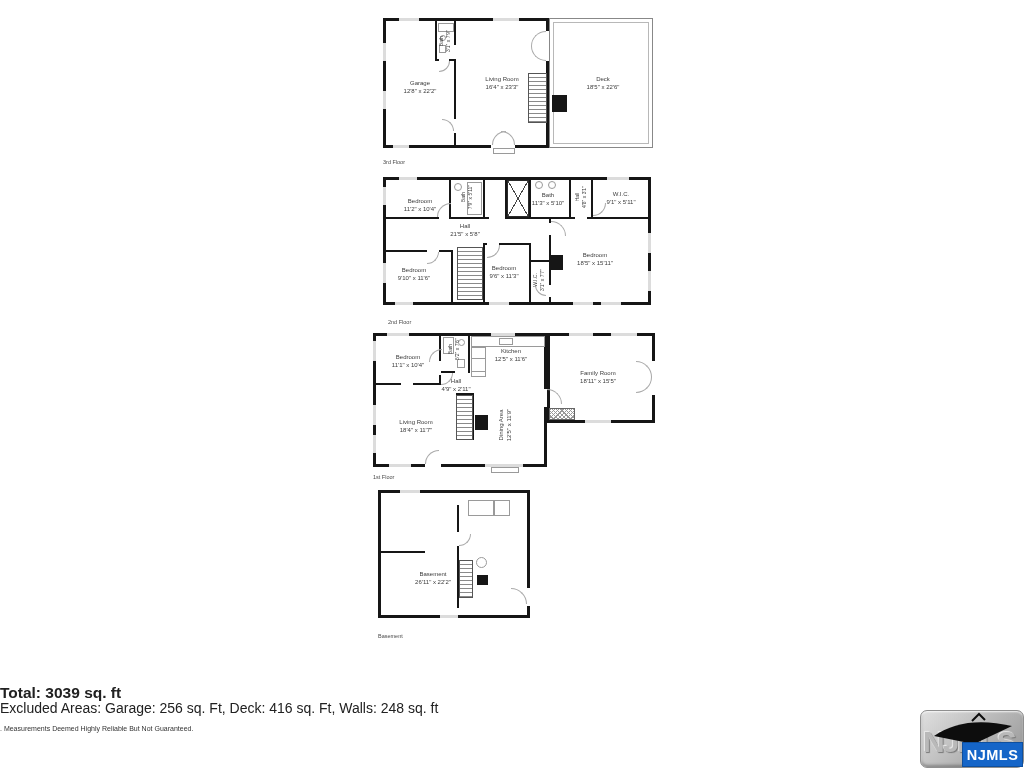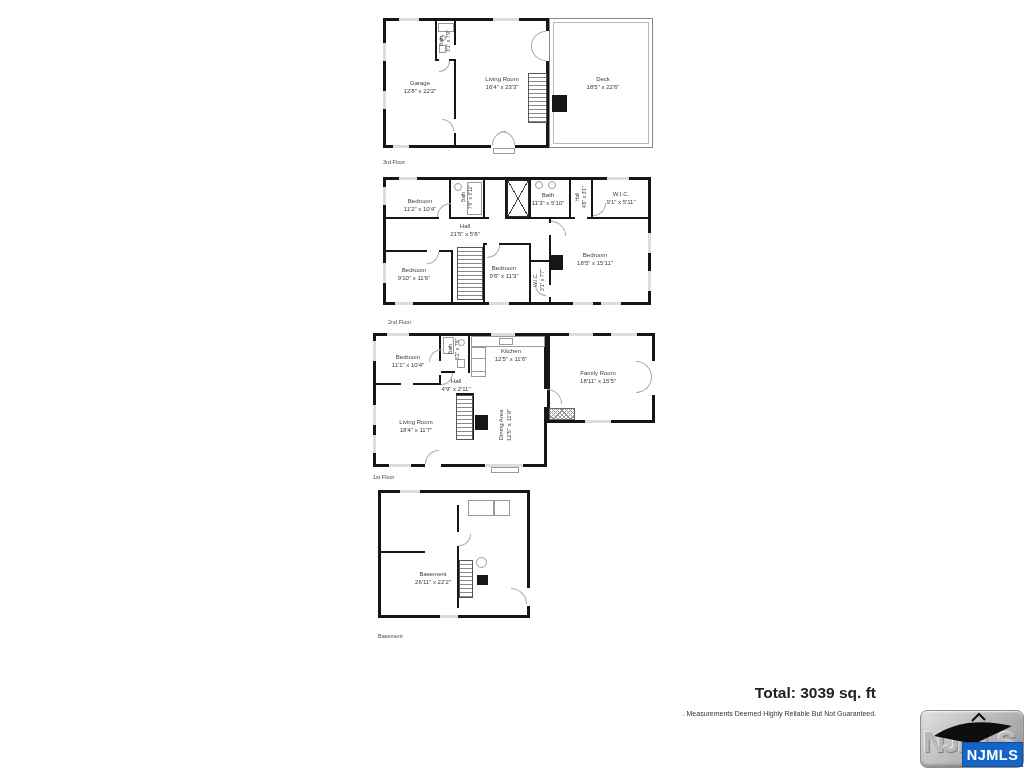--- a/index.html
+++ b/index.html
@@ -24,21 +24,21 @@
   .step{position:absolute;box-sizing:border-box;border:1px solid #9a9a9a;background:#fff;}
   .xbox{position:absolute;box-sizing:border-box;border:1px solid #2a2a2a;background:
     linear-gradient(to top right,transparent calc(50% - .5px),#444 calc(50% - .5px) calc(50% + .5px),transparent calc(50% + .5px)),
     linear-gradient(to bottom right,transparent calc(50% - .5px),#444 calc(50% - .5px) calc(50% + .5px),transparent calc(50% + .5px));}
   .hatch{position:absolute;box-sizing:border-box;border:1px solid #666;background:
     repeating-linear-gradient(45deg,transparent 0 2px,#999 2px 3px),
     repeating-linear-gradient(-45deg,transparent 0 2px,#999 2px 3px);}
   .rlabel{position:absolute;font-size:6px;line-height:1.35;color:#3c3c3c;text-align:center;white-space:nowrap;transform:translate(-50%,-50%);}
   .rlabel.v{transform:translate(-50%,-50%) rotate(-90deg);}
   .ftag{position:absolute;font-size:5.5px;color:#4a4a4a;white-space:nowrap;}
-  .summary{position:absolute;left:0;top:685px;width:876px;text-align:right;color:#212121;}
+  .summary{position:absolute;left:0;top:685px;width:876px;text-align:left;color:#212121;}
   .summary .total{font-size:15.5px;font-weight:bold;line-height:16px;}
   .summary .line{font-size:14px;line-height:15px;}
   .summary .disclaimer{font-size:7px;color:#333;margin-top:9px;}
   .logo{position:absolute;left:920px;top:710px;width:104px;height:58px;}
   .logo-plate{position:absolute;inset:0;border-radius:7px;border:1px solid #8f8f8f;
     background:linear-gradient(135deg,#e0e0e0 0%,#bdbdbd 45%,#949494 100%);
     box-shadow:inset 0 1px 2px rgba(255,255,255,.85), inset 0 -2px 3px rgba(0,0,0,.3);}
   .logo-emboss{position:absolute;left:3px;top:15px;width:98px;height:40px;overflow:hidden;
     font-size:30px;font-weight:800;letter-spacing:-2px;color:#b9b9b9;
     text-shadow:-1px -1px 1px #e9e9e9,1px 1px 1px #787878;}
@@ -306,20 +306,21 @@
 
     <div class="rlabel" style="left:55px;top:88px;">
       <div>Basement</div>
       <div>26'11" x 22'2"</div>
     </div>
     <div class="ftag" style="left:0;top:143px;">Basement</div>
   </div>
 
   <div class="summary">
     <div class="total">Total: 3039 sq. ft</div>
+    <div class="line">Excluded Areas: Garage: 256 sq. Ft, Deck: 416 sq. Ft, Walls: 248 sq. ft</div>
     <div class="disclaimer">. Measurements Deemed Highly Reliable But Not Guaranteed.</div>
   </div>
 
   <div class="logo">
     <div class="logo-plate"></div>
     <div class="logo-emboss">NJMLS</div>
     <svg class="logo-swoosh" viewBox="0 0 88 34">
       <path d="M6 24 Q36 3 84 14 L46 32 Z" fill="#0d0d0d"></path>
       <path d="M44 9 L51 2 L57 8" stroke="#0d0d0d" stroke-width="2" fill="none"></path>
     </svg>

